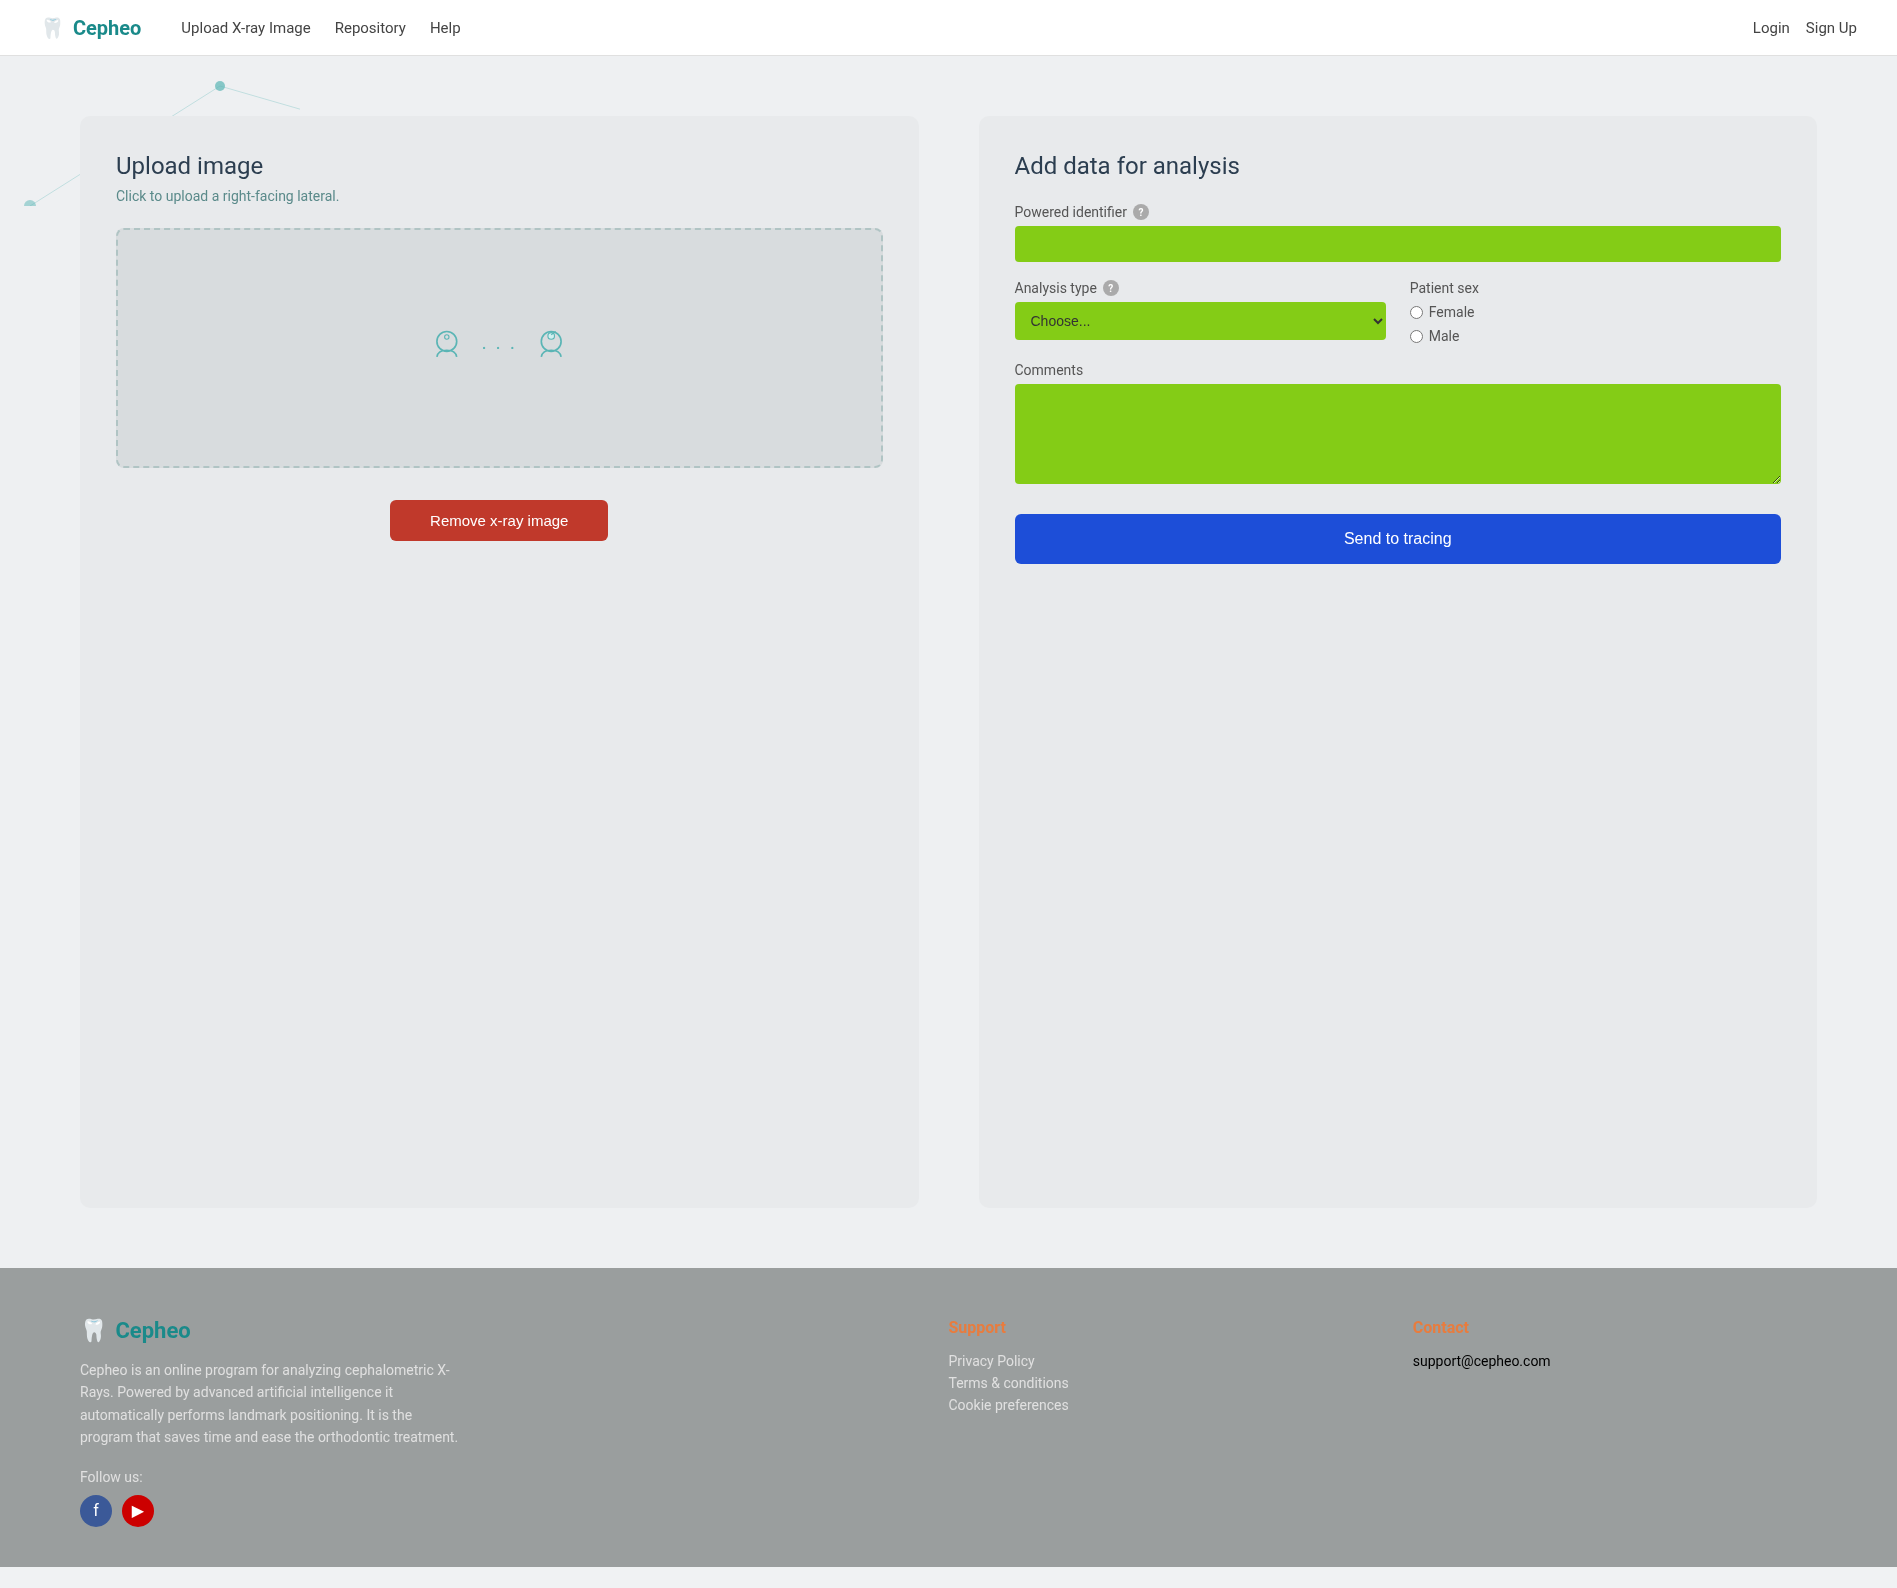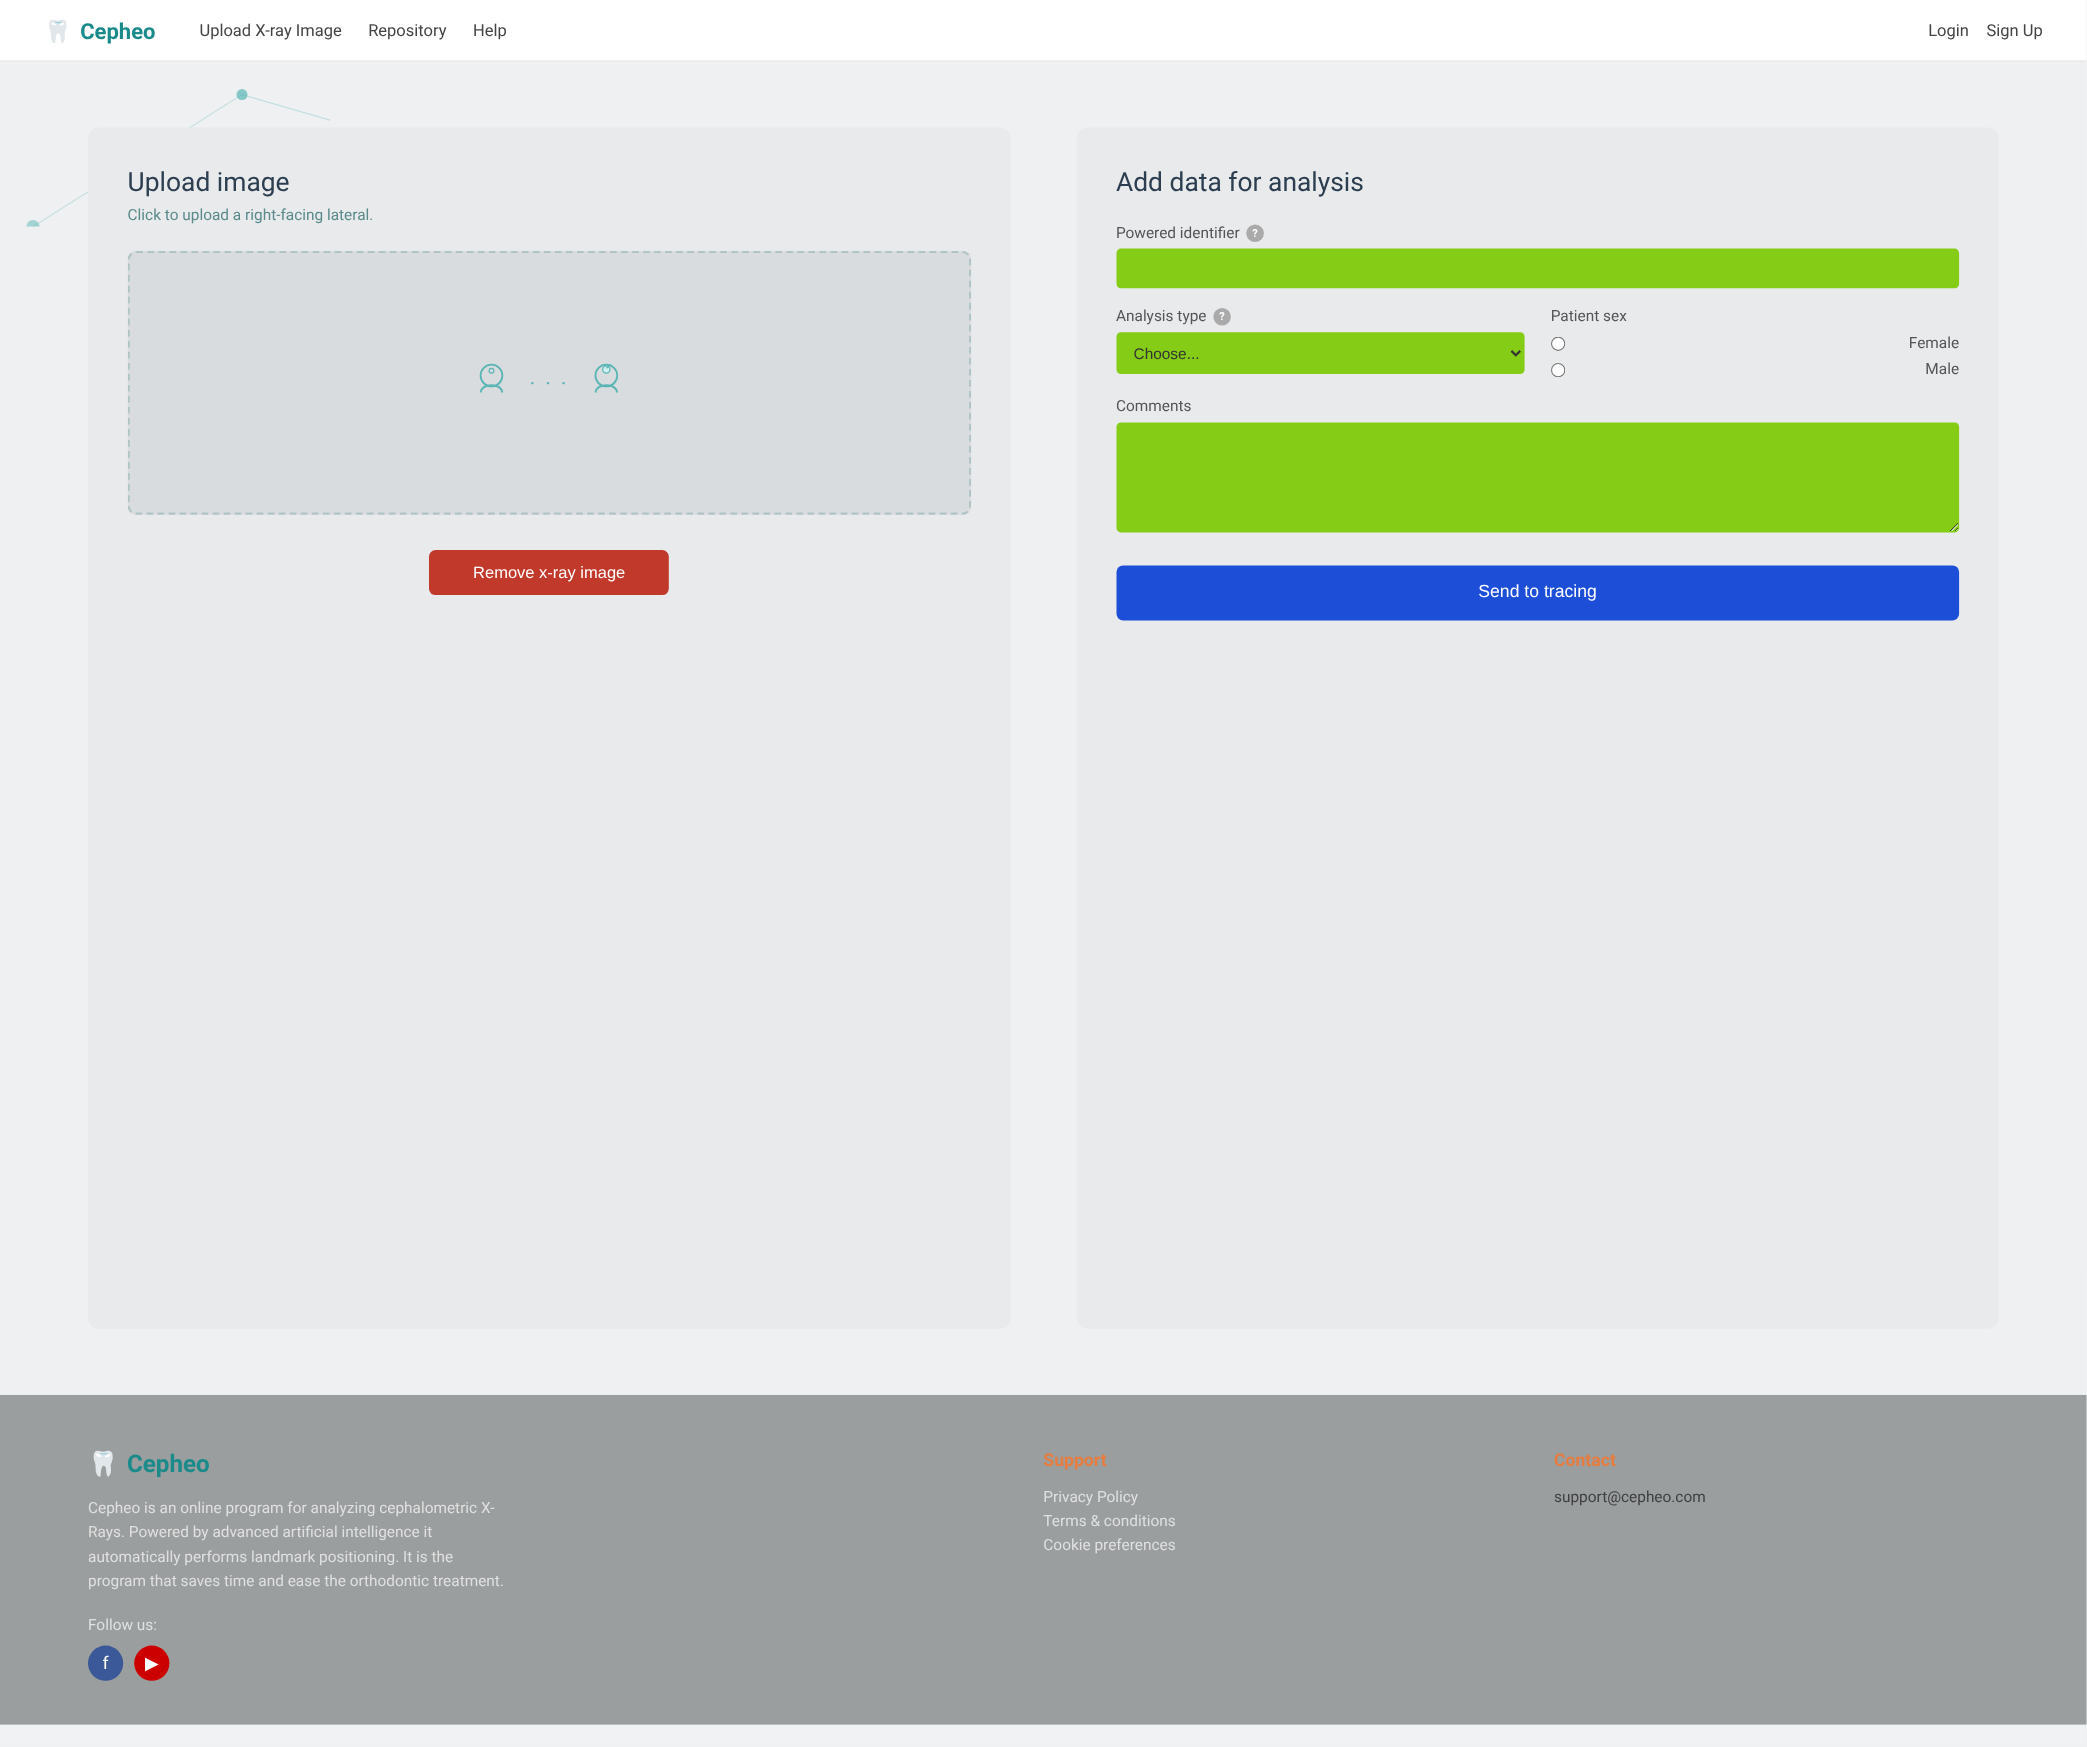--- a/index.html
+++ b/index.html
@@ -171,25 +171,24 @@
 
     .radio-group {
       display: flex;
       flex-direction: column;
       gap: 8px;
       margin-top: 8px;
     }
     .radio-label {
       display: flex;
       align-items: center;
-      gap: 20px;
+      gap: 6px;
       font-size: 14px;
       color: #555;
       cursor: pointer;
-      justify-content: space-between;
     }
 
     textarea.form-input {
       resize: vertical;
       min-height: 100px;
     }
 
     .send-btn {
       width: 100%;
       background: #1d4ed8;
@@ -259,21 +258,21 @@
     }
     .footer-section a {
       display: block;
       text-decoration: none;
       color: #e0e0e0;
       font-size: 14px;
       margin-bottom: 6px;
     }
     .footer-contact-email {
       font-size: 14px;
-      color: #404040;
+      color: #000000;
     }
   </style>
 </head>
 <body>
 
 <nav>
   <div class="nav-brand">
     <span>🦷</span>
     <span>Cepheo</span>
   </div>

